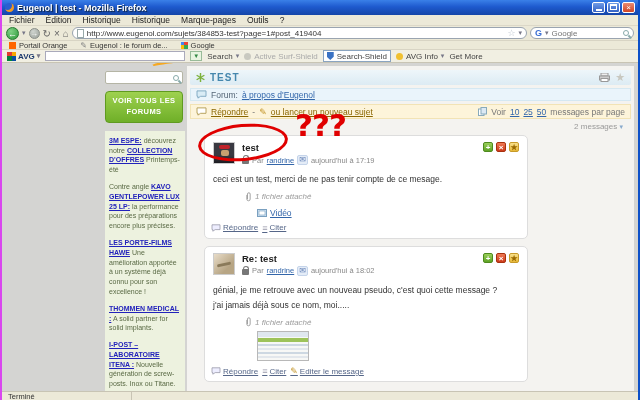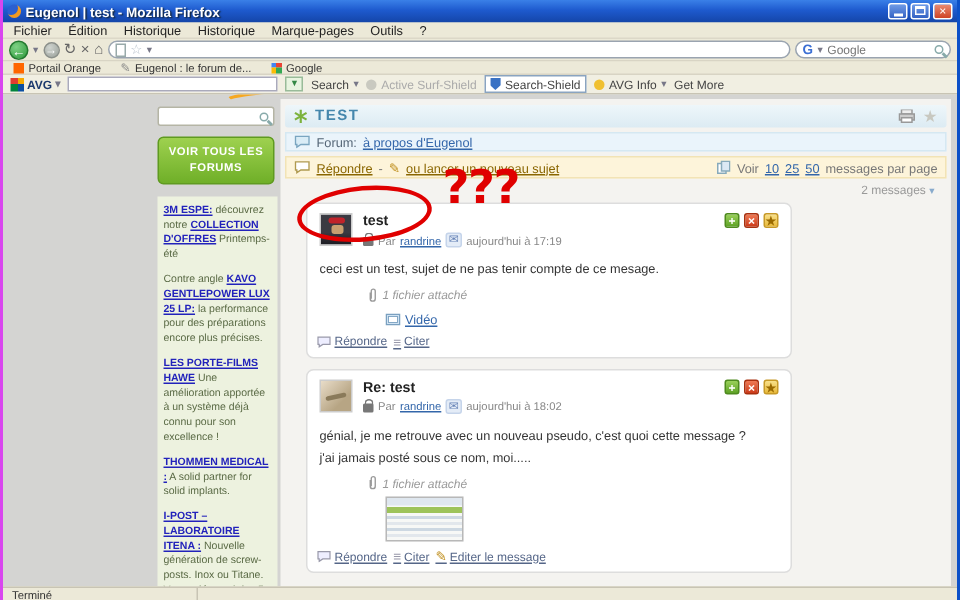--- a/index.html
+++ b/index.html
@@ -188,20 +188,21 @@
 
   <div class="navbar">
     <span class="navbtn back">←</span>
     <span class="drop">▾</span>
     <span class="navbtn fwd">→</span>
     <span class="tinybtn">↻</span>
     <span class="tinybtn">×</span>
     <span class="tinybtn">⌂</span>
     <span class="urlbar">
       <span class="pageicon"></span>
+      <input class="urltext" readonly="" value="http://www.eugenol.com/sujets/384853-test?page=1#post_419404" style="">
       <span class="star">☆</span>
       <span class="drop">▾</span>
     </span>
     <span class="gbox">
       <span class="g">G</span>
       <span class="drop">▾</span>
       <input class="ginput" placeholder="Google" style="">
       <span class="mag"></span>
     </span>
   </div>
@@ -366,21 +367,21 @@
             <a>randrine</a>
             <span class="mail">✉</span>
             <span>aujourd'hui à 17:19</span>
           </div>
           <span class="votes">
             <span class="vote v-up">+</span>
             <span class="vote v-dn">×</span>
             <span class="vote v-aw">★</span>
           </span>
         </div>
-        <div class="p-body">ceci est un test, sujet de ne pas tenir compte de ce mesage.</div>
+        <div class="p-body">ceci est un test, merci de ne pas tenir compte de ce mesage.</div>
         <div class="attach">
           <svg width="7" height="10" viewBox="0 0 8 12">
             <path d="M2 3.5v5a2 2 0 0 0 4 0v-6a1.6 1.6 0 0 0-3.2 0v6" fill="none" stroke="#9a9a9a" stroke-width="1.1"></path>
           </svg>
           <span>1 fichier attaché</span>
         </div>
         <div class="vidrow">
           <svg width="10" height="8" viewBox="0 0 10 8">
             <rect x="0.5" y="0.5" width="9" height="7" fill="#cfe2f2" stroke="#7aa0c0"></rect>
               <rect x="2" y="2" width="6" height="4" fill="#fff" stroke="#7aa0c0" stroke-width="0.6"></rect>
@@ -412,21 +413,21 @@
             <span class="mail">✉</span>
             <span>aujourd'hui à 18:02</span>
           </div>
           <span class="votes">
             <span class="vote v-up">+</span>
             <span class="vote v-dn">×</span>
             <span class="vote v-aw">★</span>
           </span>
         </div>
         <div class="p-body" style="margin-bottom:2px">génial, je me retrouve avec un nouveau pseudo, c'est quoi cette message ?</div>
-        <div class="p-body" style="margin-top:2px">j'ai jamais posté sous ce nom, moi.....</div>
+        <div class="p-body" style="margin-top:2px">j'ai jamais déjà sous ce nom, moi.....</div>
         <div class="attach">
           <svg width="7" height="10" viewBox="0 0 8 12">
             <path d="M2 3.5v5a2 2 0 0 0 4 0v-6a1.6 1.6 0 0 0-3.2 0v6" fill="none" stroke="#9a9a9a" stroke-width="1.1"></path>
           </svg>
           <span>1 fichier attaché</span>
         </div>
         <div class="thumb">
           <i class="t1"></i>
             <i class="t2"></i>
             <i class="t3"></i>

